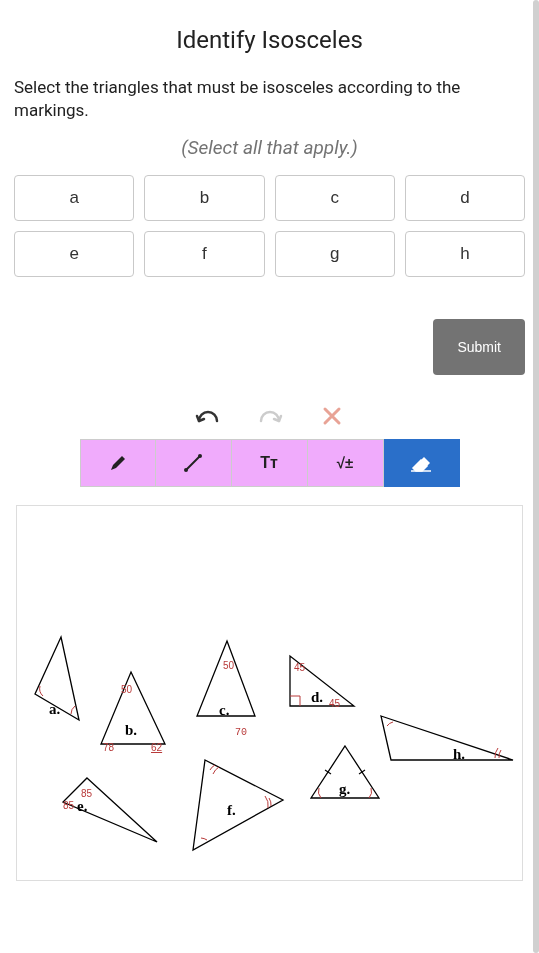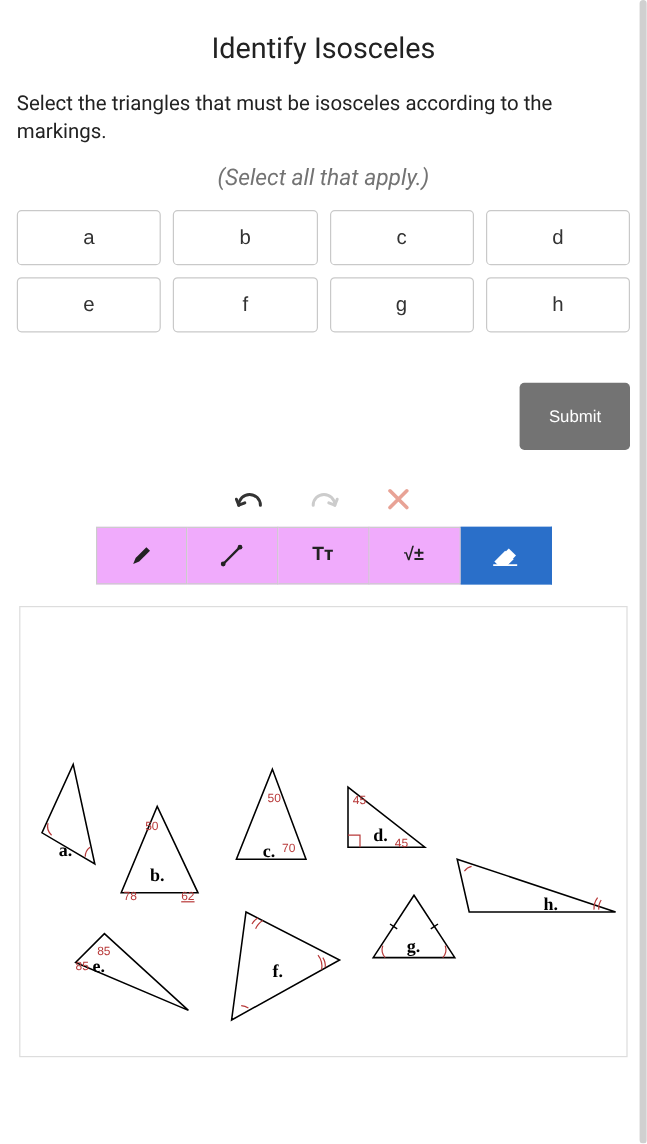--- a/index.html
+++ b/index.html
@@ -214,21 +214,21 @@
     </svg>
     <div class="angle-text" style="left:104px;top:178px;text-align:center;">50</div>
     <div class="angle-text" style="left:86px;top:236px;">78</div>
     <div class="angle-text" style="left:134px;top:236px;text-decoration:underline;">62</div>
     <div class="tri-label" style="left:108px;top:216px;">b.</div>
 
     <svg style="position:absolute;left:170px;top:130px;" width="78" height="90">
       <polygon points="40,5 68,80 10,80" fill="none" stroke="#000" stroke-width="1.3"></polygon>
     </svg>
     <div class="angle-text" style="left:206px;top:154px;">50</div>
-    <div class="angle-text" style="left:218px;top:196px;">70</div>
+    <div class="angle-text" style="left:218px;top:221px;font-family:Liberation Mono, monospace;">70</div>
     <div class="tri-label" style="left:202px;top:196px;">c.</div>
 
     <svg style="position:absolute;left:265px;top:144px;" width="80" height="66">
       <polygon points="8,6 8,56 72,56" fill="none" stroke="#000" stroke-width="1.3"></polygon>
       <path d="M 8 46 L 18 46 L 18 56" fill="none" stroke="#b83a3a" stroke-width="1"></path>
     </svg>
     <div class="angle-text" style="left:277px;top:156px;">45</div>
     <div class="angle-text" style="left:312px;top:192px;">45</div>
     <div class="tri-label" style="left:294px;top:183px;">d.</div>
 

